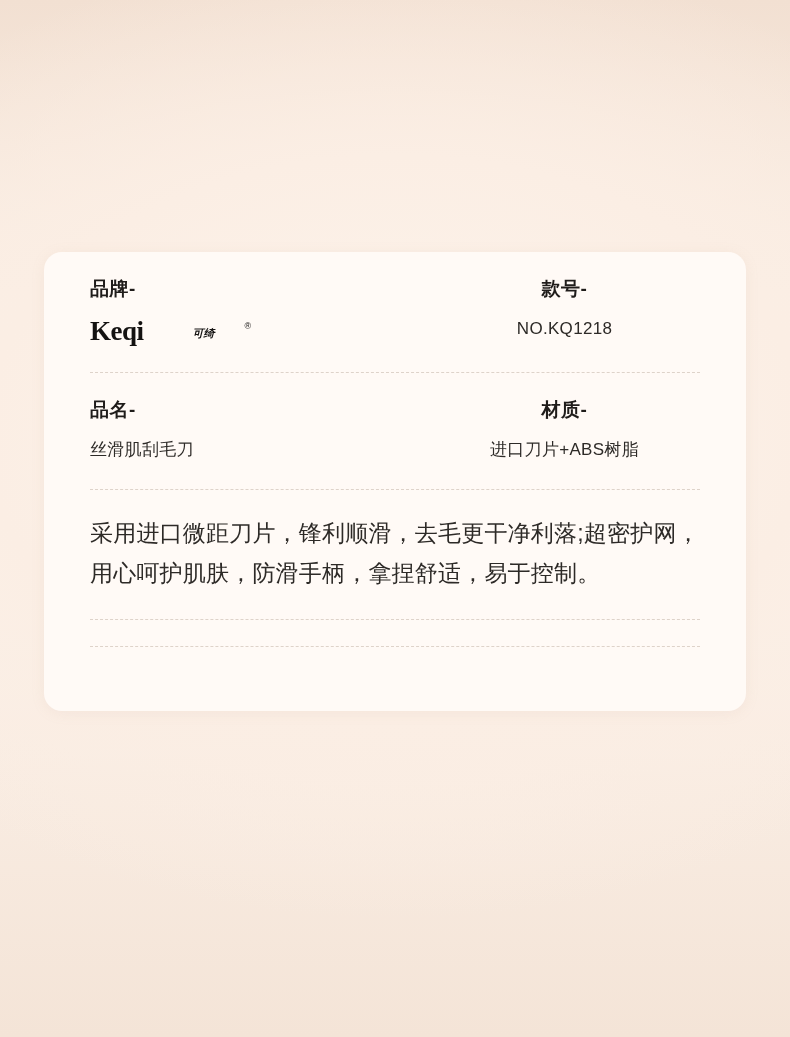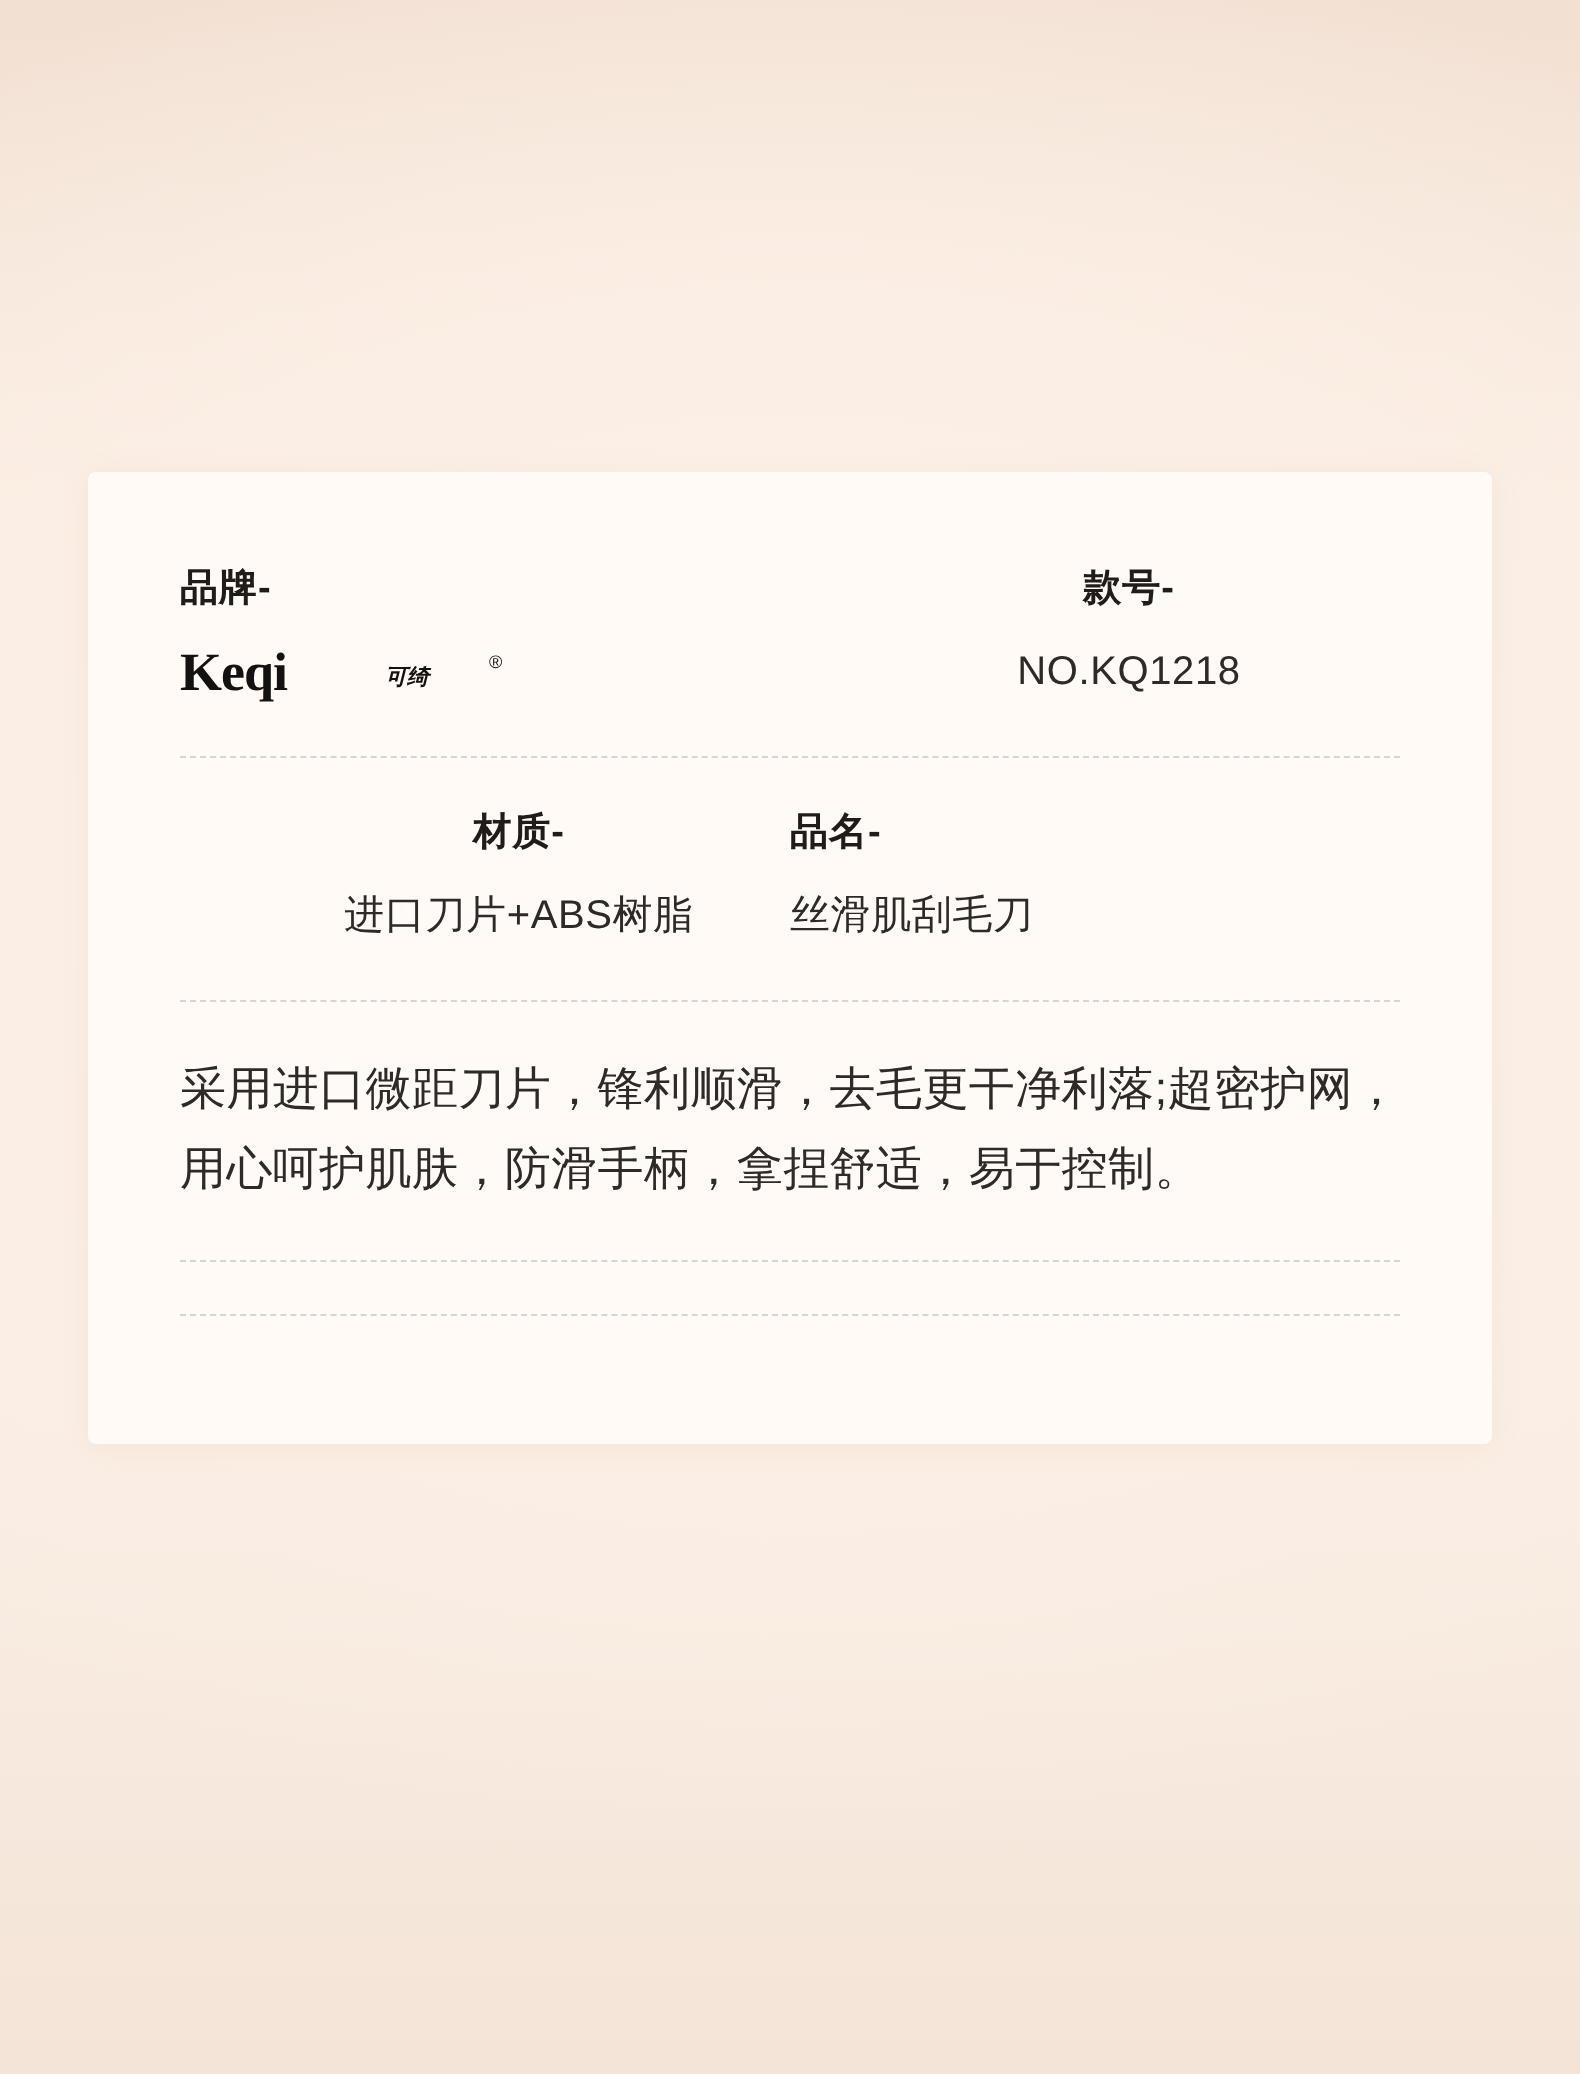--- a/index.html
+++ b/index.html
@@ -47,26 +47,26 @@
     width: 60px;
     height: 28px;
     display: flex;
     align-items: center;
     justify-content: center;
   }
 
   .card {
     position: absolute;
     left: 44px;
-    top: 236px;
+    top: 252px;
     width: 702px;
     box-sizing: border-box;
     background: #fffaf6;
-    border-radius: 4px;
-    padding: 45px 46px 40px 46px;
+    border-radius: 18px;
+    padding: 24px 46px 40px 46px;
     box-shadow: 0 2px 14px rgba(190, 160, 140, 0.10);
   }
 
   .row {
     display: flex;
   }
   .col {
     width: 50%;
     box-sizing: border-box;
   }
@@ -76,21 +76,21 @@
   }
 
   .field-label {
     font-size: 19px;
     font-weight: bold;
     color: #1f1c1a;
     letter-spacing: 0.5px;
     margin-bottom: 14px;
   }
   .field-value {
-    font-size: 20px;
+    font-size: 17px;
     color: #2d2a27;
     line-height: 1.55;
     letter-spacing: 0.3px;
   }
 
   .brand-logo {
     display: flex;
     align-items: baseline;
     height: 30px;
     gap: 28px;
@@ -170,28 +170,28 @@
       </div>
       <div class="col right">
         <div class="field-label">款号-</div>
         <div class="field-value">NO.KQ1218</div>
       </div>
     </div>
 
     <div class="hsep"></div>
 
     <div class="row">
+      <div class="col">
+        <div class="field-label">品名-</div>
+        <div class="field-value">丝滑肌刮毛刀</div>
+      </div>
       <div class="col right">
         <div class="field-label">材质-</div>
         <div class="field-value">进口刀片+ABS树脂</div>
       </div>
-      <div class="col">
-        <div class="field-label">品名-</div>
-        <div class="field-value">丝滑肌刮毛刀</div>
-      </div>
     </div>
 
     <div class="hsep"></div>
 
     <div class="block">
       <div class="field-value">采用进口微距刀片，锋利顺滑，去毛更干净利落;超密护网，用心呵护肌肤，防滑手柄，拿捏舒适，易于控制。</div>
     </div>
 
     <div class="hsep"></div>
 

